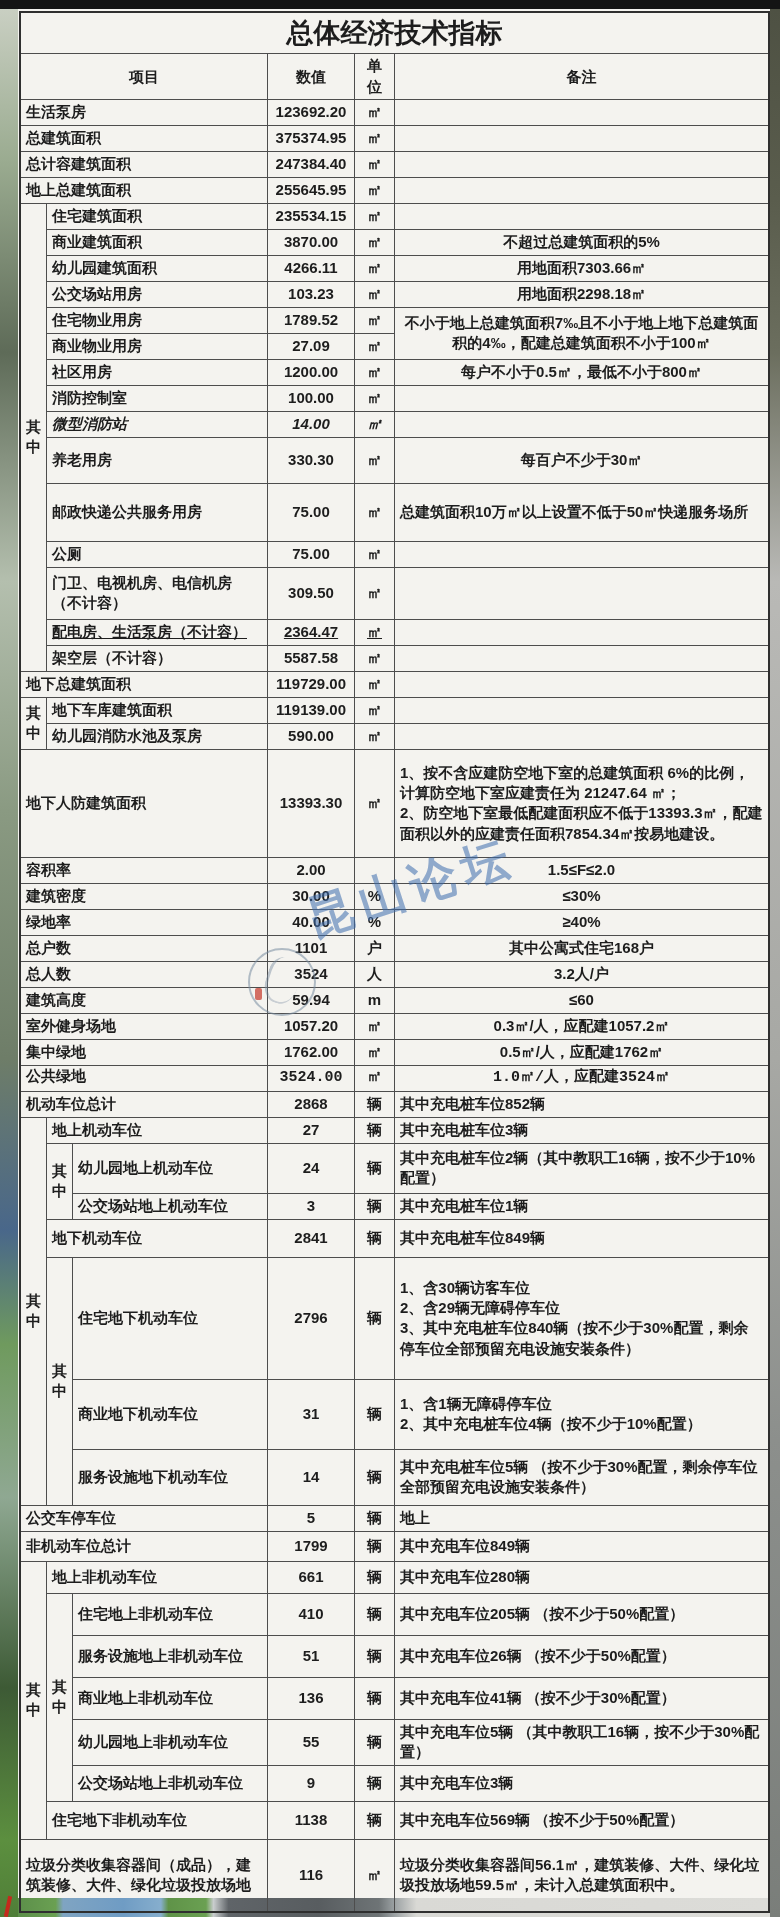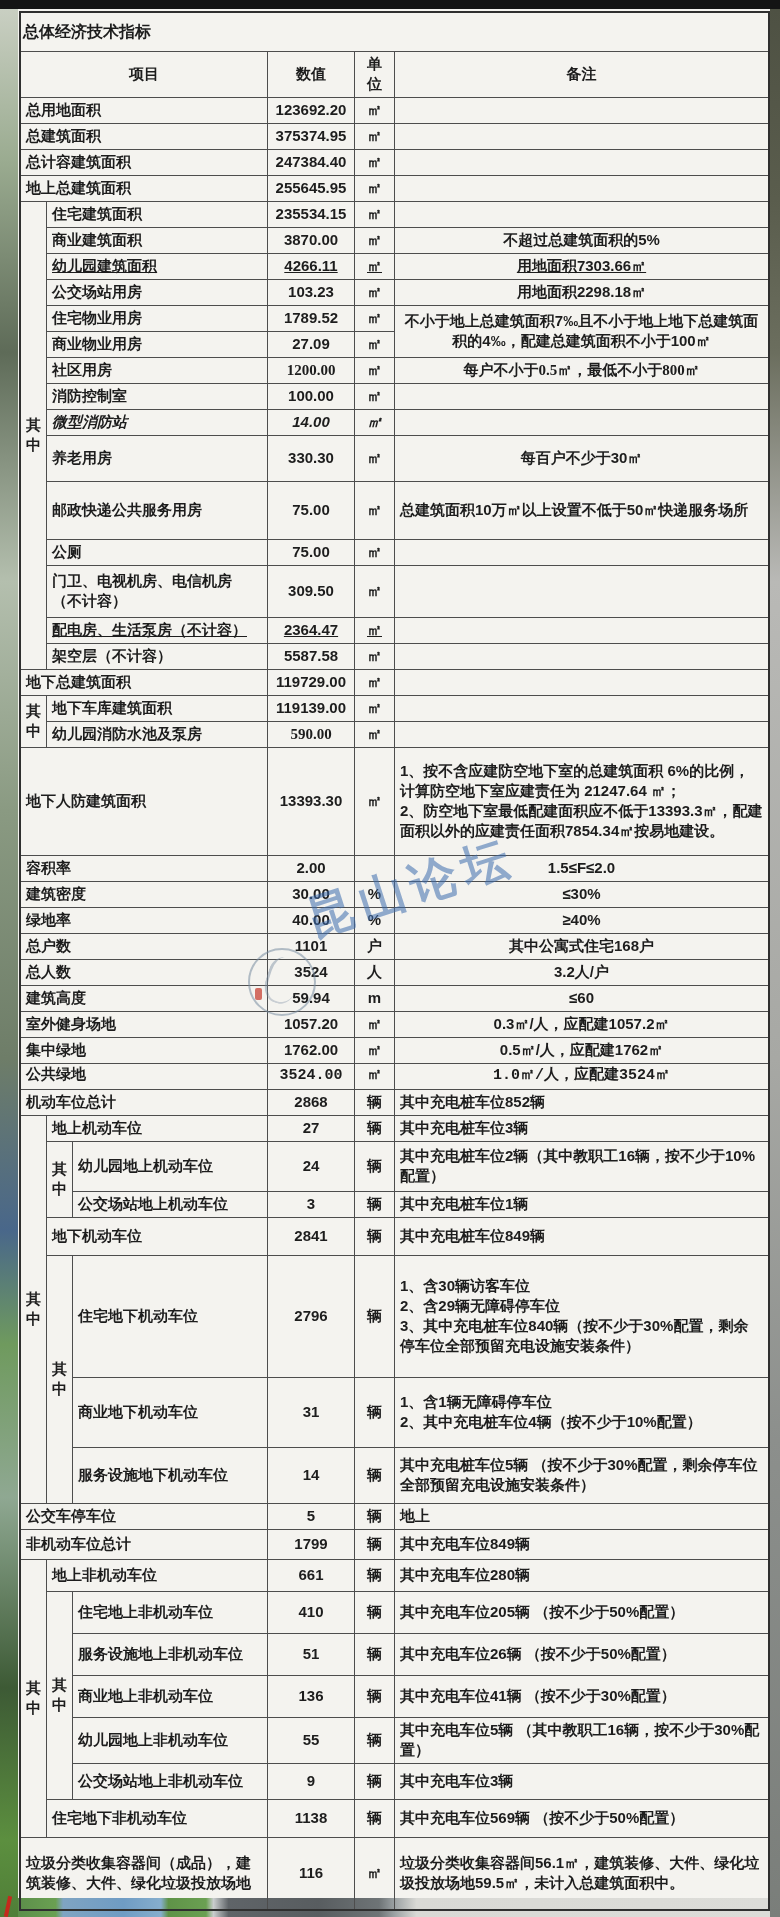--- a/index.html
+++ b/index.html
@@ -24,21 +24,21 @@
     position:absolute;left:20px;top:12px;width:748px;
     border-collapse:collapse;table-layout:fixed;
     color:#1d1d1d;
   }
   table.indicators td{
     border:1px solid #4d4d4d;
     font-weight:bold;font-size:15px;line-height:1.35;
     padding:2px 5px;vertical-align:middle;
     overflow:hidden;
   }
-  tr.title-row td{font-size:16px;text-align:left;height:34px;padding:2px;}
+  tr.title-row td{font-size:27px;text-align:center;height:34px;padding:2px;}
   tr.head-row td{text-align:center;height:26px;}
   td.item{text-align:left;white-space:pre-line;}
   td.val{text-align:center;padding:2px 2px;}
   td.unit{text-align:center;padding:2px 1px;}
   td.rem{white-space:pre-line;}
   td.rem.center{text-align:center;}
   td.rem.left{text-align:left;}
   td.glab{text-align:center;padding:2px 0;word-break:break-all;line-height:1.6;}
   table.indicators{outline:2px solid #2f2f2f;outline-offset:-1px;}
 
@@ -90,21 +90,21 @@
     </tr>
     <tr class="head-row">
       <td colspan="3">项目</td>
       <td>数值</td>
       <td>单位</td>
       <td>备注</td>
     </tr>
   </thead>
   <tbody id="rows-body">
       <tr style="height: 26px;">
-        <td class="item" colspan="3">总用地面积</td>
+        <td class="item" colspan="3">生活泵房</td>
         <td class="val">123692.20</td>
         <td class="unit">㎡</td>
         <td class="rem center"></td>
       </tr>
       <tr style="height: 26px;">
         <td class="item" colspan="3">总建筑面积</td>
         <td class="val">375374.95</td>
         <td class="unit">㎡</td>
         <td class="rem center"></td>
       </tr>
@@ -126,21 +126,21 @@
         <td class="val">235534.15</td>
         <td class="unit">㎡</td>
         <td class="rem center"></td>
       </tr>
       <tr style="height: 26px;">
         <td class="item" colspan="2">商业建筑面积</td>
         <td class="val">3870.00</td>
         <td class="unit">㎡</td>
         <td class="rem center">不超过总建筑面积的5%</td>
       </tr>
-      <tr style="height: 26px; text-decoration: underline;">
+      <tr style="height: 26px;">
         <td class="item" colspan="2">幼儿园建筑面积</td>
         <td class="val">4266.11</td>
         <td class="unit">㎡</td>
         <td class="rem center">用地面积7303.66㎡</td>
       </tr>
       <tr style="height: 26px; margin-left: 16px;">
         <td class="item" colspan="2">公交场站用房</td>
         <td class="val">103.23</td>
         <td class="unit">㎡</td>
         <td class="rem center">用地面积2298.18㎡</td>
@@ -149,21 +149,21 @@
         <td class="item" colspan="2">住宅物业用房</td>
         <td class="val">1789.52</td>
         <td class="unit">㎡</td>
         <td class="rem center" rowspan="2">不小于地上总建筑面积7‰且不小于地上地下总建筑面积的4‰，配建总建筑面积不小于100㎡</td>
       </tr>
       <tr style="height: 26px;">
         <td class="item" colspan="2">商业物业用房</td>
         <td class="val">27.09</td>
         <td class="unit">㎡</td>
       </tr>
-      <tr style="height: 26px; font-family: Liberation Serif, serif;">
+      <tr style="height: 26px;">
         <td class="item" colspan="2">社区用房</td>
         <td class="val">1200.00</td>
         <td class="unit">㎡</td>
         <td class="rem center">每户不小于0.5㎡，最低不小于800㎡</td>
       </tr>
       <tr style="height: 26px;">
         <td class="item" colspan="2">消防控制室</td>
         <td class="val">100.00</td>
         <td class="unit">㎡</td>
         <td class="rem center"></td>
@@ -217,21 +217,21 @@
         <td class="unit">㎡</td>
         <td class="rem center"></td>
       </tr>
       <tr style="height: 26px;">
         <td class="glab" rowspan="2">其中</td>
         <td class="item" colspan="2">地下车库建筑面积</td>
         <td class="val">119139.00</td>
         <td class="unit">㎡</td>
         <td class="rem center"></td>
       </tr>
-      <tr style="height: 26px; font-family: Liberation Serif, serif;">
+      <tr style="height: 26px;">
         <td class="item" colspan="2">幼儿园消防水池及泵房</td>
         <td class="val">590.00</td>
         <td class="unit">㎡</td>
         <td class="rem center"></td>
       </tr>
       <tr style="height: 108px;">
         <td class="item" colspan="3">地下人防建筑面积</td>
         <td class="val">13393.30</td>
         <td class="unit">㎡</td>
         <td class="rem left">1、按不含应建防空地下室的总建筑面积 6%的比例，计算防空地下室应建责任为 21247.64 ㎡；

